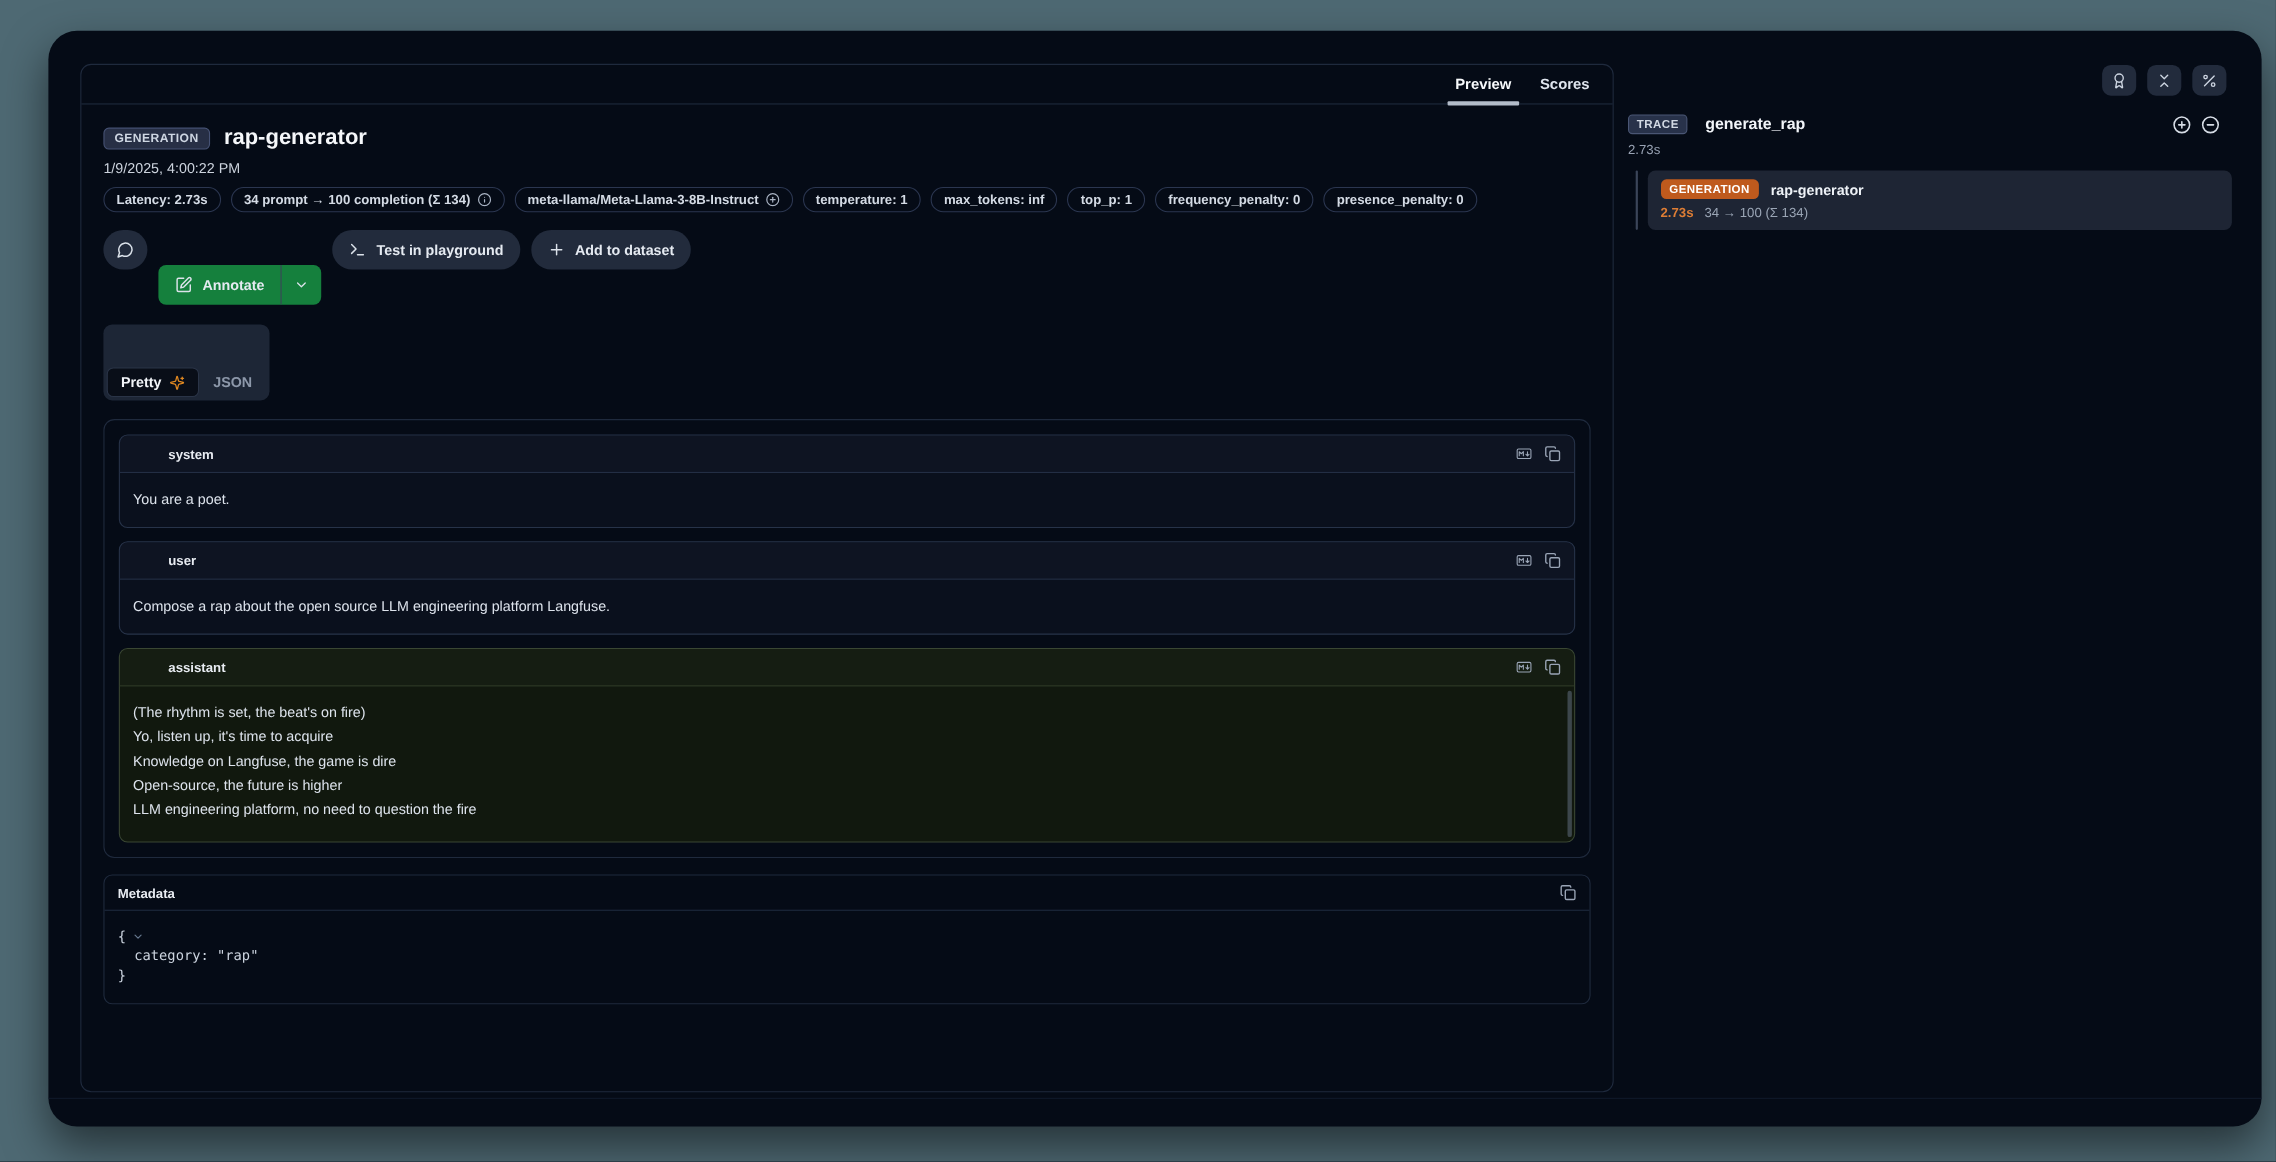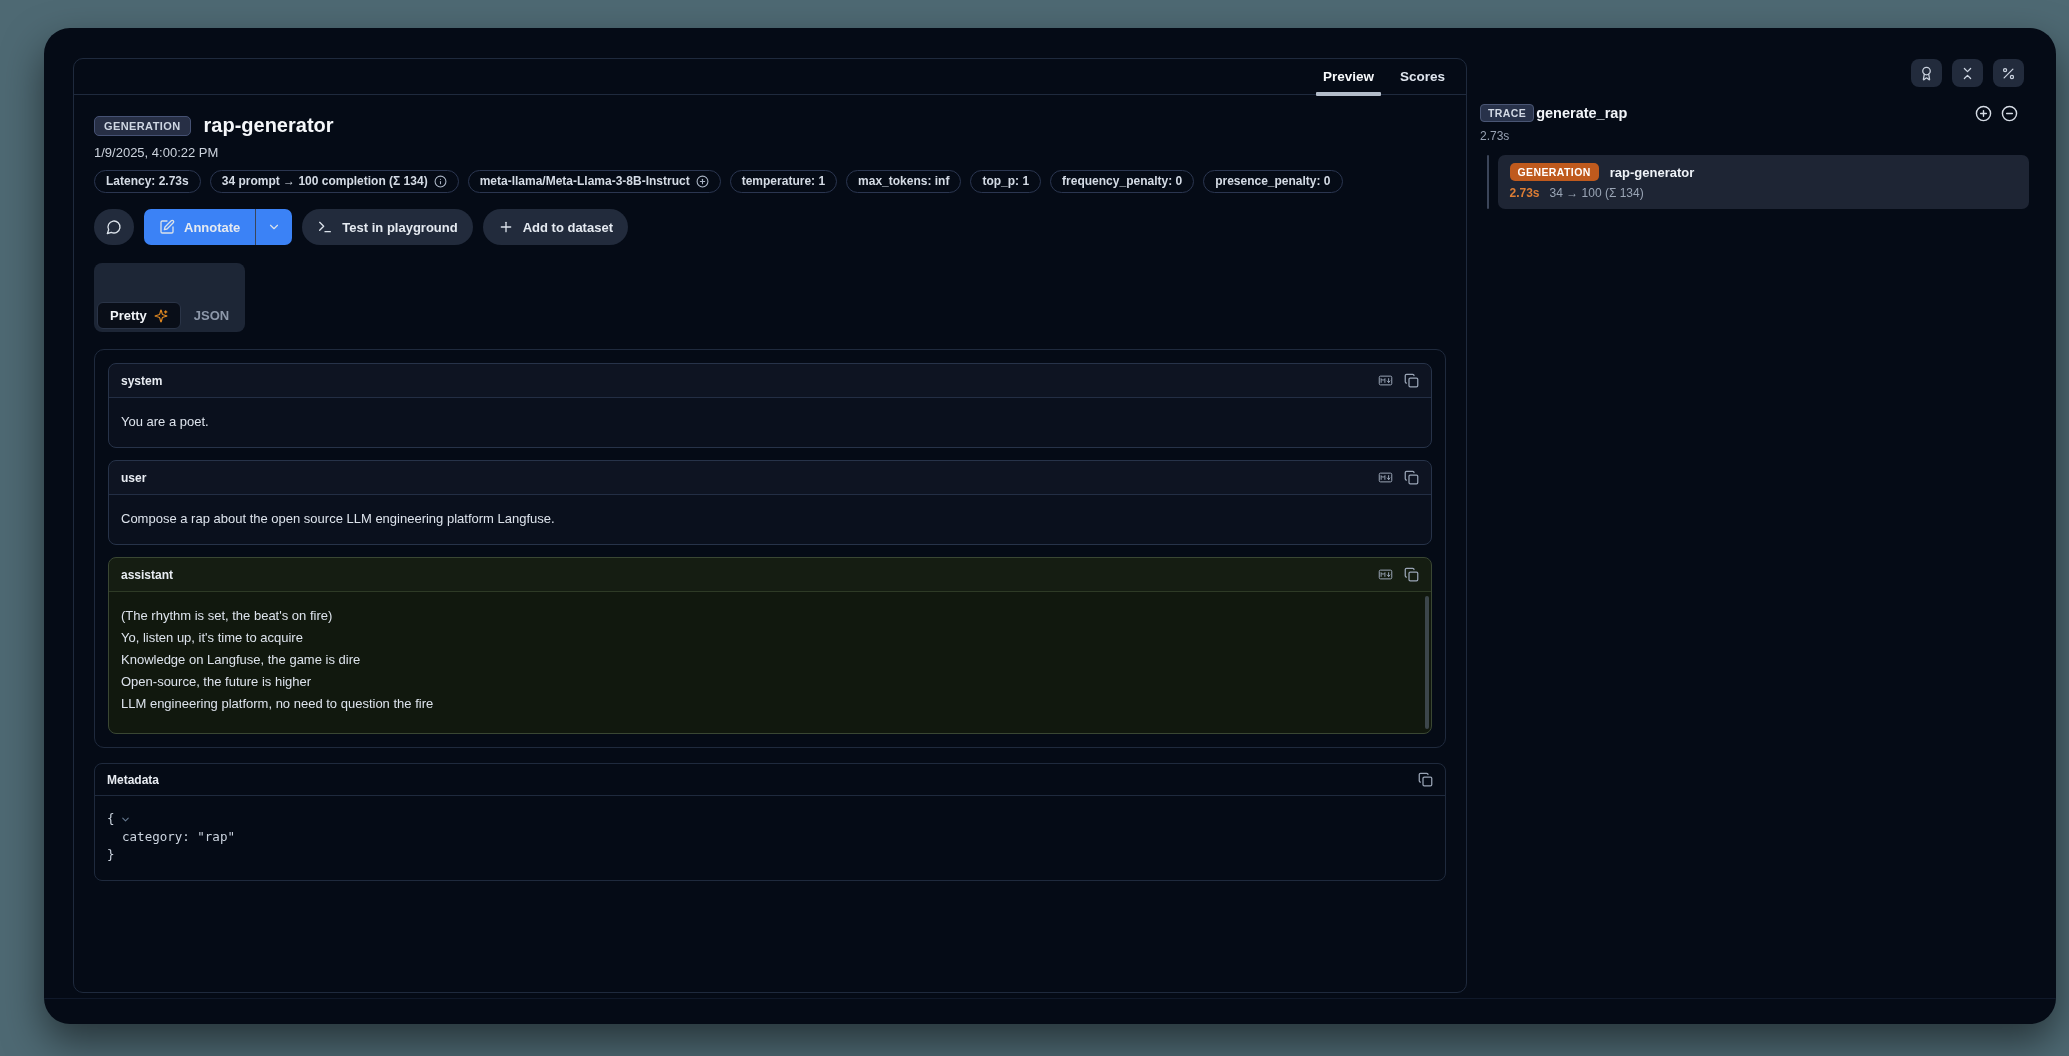--- a/index.html
+++ b/index.html
@@ -59,21 +59,21 @@
   .pill svg { width:13px; height:13px; color:#aab4c4; }
 
   .actions { margin-top:16px; display:flex; gap:10px; align-items:stretch; }
   .btn {
     background:#222b3c; border-radius:18px; height:36px;
     display:flex; align-items:center; gap:9px; padding:0 15px;
     font-size:13px; font-weight:700; color:#e5eaf1; cursor:pointer;
   }
   .btn svg { width:16px; height:16px; color:#dbe2ea; }
   .btn.square { width:40px; justify-content:center; padding:0; }
-  .split { display:flex; background:#3b82f6; border-radius:7px; overflow:hidden; }
+  .split { display:flex; background:#15803d; border-radius:7px; overflow:hidden;margin-top:32px; }
   .split .btn { background:transparent; border-radius:0; }
   .split .divider { width:1px; background:#3a4559; margin:0; }
   .split .chev { width:36px; justify-content:center; padding:0; }
   .split .chev svg { width:14px; height:14px; }
 
   .toggle { margin-top:18px; display:inline-flex; background:#1d2636; border-radius:8px; padding:3px; }
   .seg {
     padding:5px 12px; font-size:13px; font-weight:700; color:#8d98aa;
     border-radius:6px; display:flex; align-items:center; gap:7px; cursor:pointer;
     border:1px solid transparent;
@@ -82,21 +82,21 @@
   .seg.active { background:#090e18; color:#f2f5f9; border-color:#2a3447; }
   .seg svg { width:14px; height:14px; }
 
   .io-card { margin-top:17px; border:1px solid #1f2a3d; border-radius:10px; padding:13px; }
   .msg { border:1px solid #273349; border-radius:8px; background:#0a101d; margin-bottom:12px; overflow:hidden; }
   .msg:last-child { margin-bottom:0; }
   .msg-header {
     display:flex; align-items:center; justify-content:space-between;
     padding:9px 12px; border-bottom:1px solid #232e44; background:rgba(148,163,184,0.03);
   }
-  .msg-role { font-size:12px; font-weight:700; color:#e8ecf2; }
+  .msg-role { font-size:12px; font-weight:700; color:#e8ecf2;margin-left:32px; }
   .msg-tools { display:flex; gap:11px; align-items:center; color:#9aa5b6; }
   .msg-tools svg { width:15px; height:15px; cursor:pointer; }
   .msg-body { padding:13px 12px 14px; font-size:13px; color:#dde3ec; position:relative; }
   .msg-par { white-space:pre-line; line-height:22px; }
   .msg-par + .msg-par { margin-top:8px; }
   .msg.assistant { background:#11180e; border-color:#3a4733; }
   .msg.assistant .msg-header { border-bottom-color:#2e3a26; background:rgba(163,184,148,0.03); }
   .msg.assistant .msg-body { padding-bottom:18px; }
   .v-scrollbar {
     position:absolute; right:2px; top:4px; bottom:4px; width:4px;
@@ -119,21 +119,21 @@
   .meta-line svg { width:11px; height:11px; color:#66788e; cursor:pointer; }
 
   
   .sidebar { position:absolute; left:1436px; top:0; width:552px; }
   .sb-icons { margin-top:31px; display:flex; justify-content:flex-end; gap:10px; padding-right:8px; }
   .sb-iconbtn {
     width:31px; height:28px; background:#222b3c; border-radius:8px;
     display:flex; align-items:center; justify-content:center; color:#ccd4e0; cursor:pointer;
   }
   .sb-iconbtn svg { width:15px; height:15px; }
-  .trace-row { margin-top:17px; display:flex; align-items:center; gap:2px; padding-right:14px; }
+  .trace-row { margin-top:17px; display:flex; align-items:center; gap:16px; padding-right:14px; }
   .trace-badge {
     background:#28324a; border:1px solid #4a5674; border-radius:4px;
     padding:2px 7px; font-size:10.5px; font-weight:700; letter-spacing:.4px; color:#d2d9e4;
   }
   .trace-name { font-size:14.5px; font-weight:700; color:#f2f5f9; flex:1; }
   .trace-actions { display:flex; gap:9px; color:#d6dce5; }
   .trace-actions svg { width:17px; height:17px; cursor:pointer; }
   .trace-duration { margin-top:7px; font-size:12px; color:#98a2b3; }
   .tree { margin-top:12px; display:flex; padding-left:7px; padding-right:3px; }
   .tree-rail { width:1.5px; background:#3b4559; border-radius:1px; }

